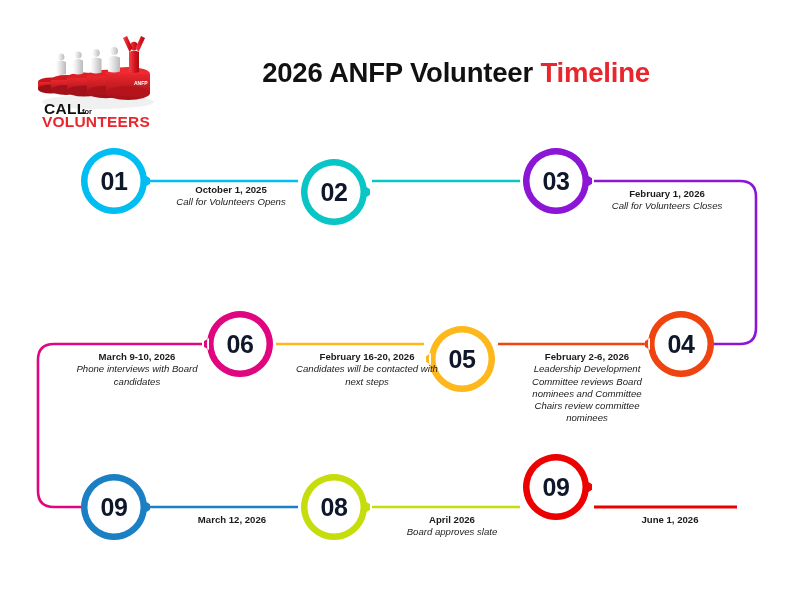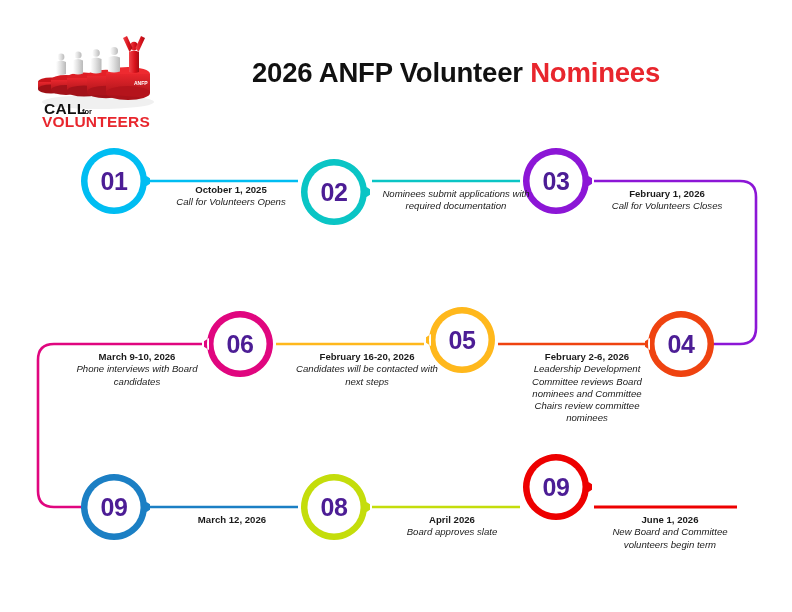--- a/index.html
+++ b/index.html
@@ -78,21 +78,21 @@
     left: 0;
     top: 0;
     width: 72px;
     height: 72px;
     display: flex;
     align-items: center;
     justify-content: center;
     font-size: 25px;
     font-weight: 700;
     letter-spacing: -0.5px;
-    color: #4c1d95;
+    color: #0f172a;
   }
 
   
   .step-text {
     position: absolute;
     text-align: center;
     font-size: 9.6px;
     line-height: 12.3px;
     color: #1a1a1a;
   }
@@ -180,21 +180,21 @@
       </g>
 
       <ellipse cx="68" cy="74" rx="56" ry="7" fill="#000000" opacity="0.06"></ellipse>
 
       <text x="14" y="86" font-family="'Liberation Sans',sans-serif" font-size="15.5" font-weight="700" fill="#111111" letter-spacing="0.3">CALL</text>
       <text x="52" y="86" font-family="'Liberation Sans',sans-serif" font-size="7.5" font-weight="700" fill="#111111">for</text>
       <text x="12" y="99" font-family="'Liberation Sans',sans-serif" font-size="15.5" font-weight="700" fill="#e8262d" letter-spacing="0.2">VOLUNTEERS</text>
     </svg>
   </div>
 
-  <div id="page-title"><span>2026 ANFP Volunteer </span><span class="accent">Nominees</span></div>
+  <div id="page-title"><span>2026 ANFP Volunteer </span><span class="accent">Timeline</span></div>
 </div>
 
 <svg id="connectors" viewBox="0 0 792 612">
 
   <line x1="148" y1="181" x2="298" y2="181" stroke="#00bdf2" stroke-width="2.6"></line>
 
   <line x1="372" y1="181" x2="520" y2="181" stroke="#0ac5c5" stroke-width="2.6"></line>
 
   <path d="M594 181 H740 Q756 181 756 197 V328 Q756 344 740 344 H700" fill="none" stroke="#8c16d6" stroke-width="2.6"></path>
 
@@ -236,21 +236,21 @@
 </div>
 
 <div class="node" style="left:645px; top:308px;">
   <svg class="ring" viewBox="0 0 72 72">
     <path d="M36 3 a33 33 0 1 1 -0.01 0 Z M5 30 l-9 6 l9 6 Z" fill="#ef4310"></path>
     <circle cx="36" cy="36" r="26.5" fill="#ffffff"></circle>
   </svg>
   <div class="num">04</div>
 </div>
 
-<div class="node" style="left:426px; top:304px;text-decoration:underline;">
+<div class="node" style="left:426px; top:323px;text-decoration:underline;">
   <svg class="ring" viewBox="0 0 72 72">
     <path d="M36 3 a33 33 0 1 1 -0.01 0 Z M5 30 l-9 6 l9 6 Z" fill="#ffb81c"></path>
     <circle cx="36" cy="36" r="26.5" fill="#ffffff"></circle>
   </svg>
   <div class="num">05</div>
 </div>
 
 <div class="node" style="left:204px; top:308px;">
   <svg class="ring" viewBox="0 0 72 72">
     <path d="M36 3 a33 33 0 1 1 -0.01 0 Z M5 30 l-9 6 l9 6 Z" fill="#e0067f"></path>
@@ -282,21 +282,20 @@
   </svg>
   <div class="num">09</div>
 </div>
 
 <div class="step-text" style="left:160px; top:184px; width:142px;">
   <span class="date">October 1, 2025</span>
   <span class="desc">Call for Volunteers Opens</span>
 </div>
 
 <div class="step-text" style="left:382px; top:188px; width:148px;">
-  <span class="desc">Nominees submit applications with required documentation</span>
 </div>
 
 <div class="step-text" style="left:596px; top:188px; width:142px;">
   <span class="date">February 1, 2026</span>
   <span class="desc">Call for Volunteers Closes</span>
 </div>
 
 <div class="step-text" style="left:518px; top:351px; width:138px;">
   <span class="date">February 2-6, 2026</span>
   <span class="desc">Leadership Development Committee reviews Board nominees and Committee Chairs review committee nominees</span>
@@ -316,14 +315,13 @@
   <span class="date">March 12, 2026</span>
 </div>
 
 <div class="step-text" style="left:378px; top:514px; width:148px;">
   <span class="date">April 2026</span>
   <span class="desc">Board approves slate</span>
 </div>
 
 <div class="step-text" style="left:596px; top:514px; width:148px;">
   <span class="date">June 1, 2026</span>
-  <span class="desc">New Board and Committee volunteers begin term</span>
 </div>
 
 </body></html>

